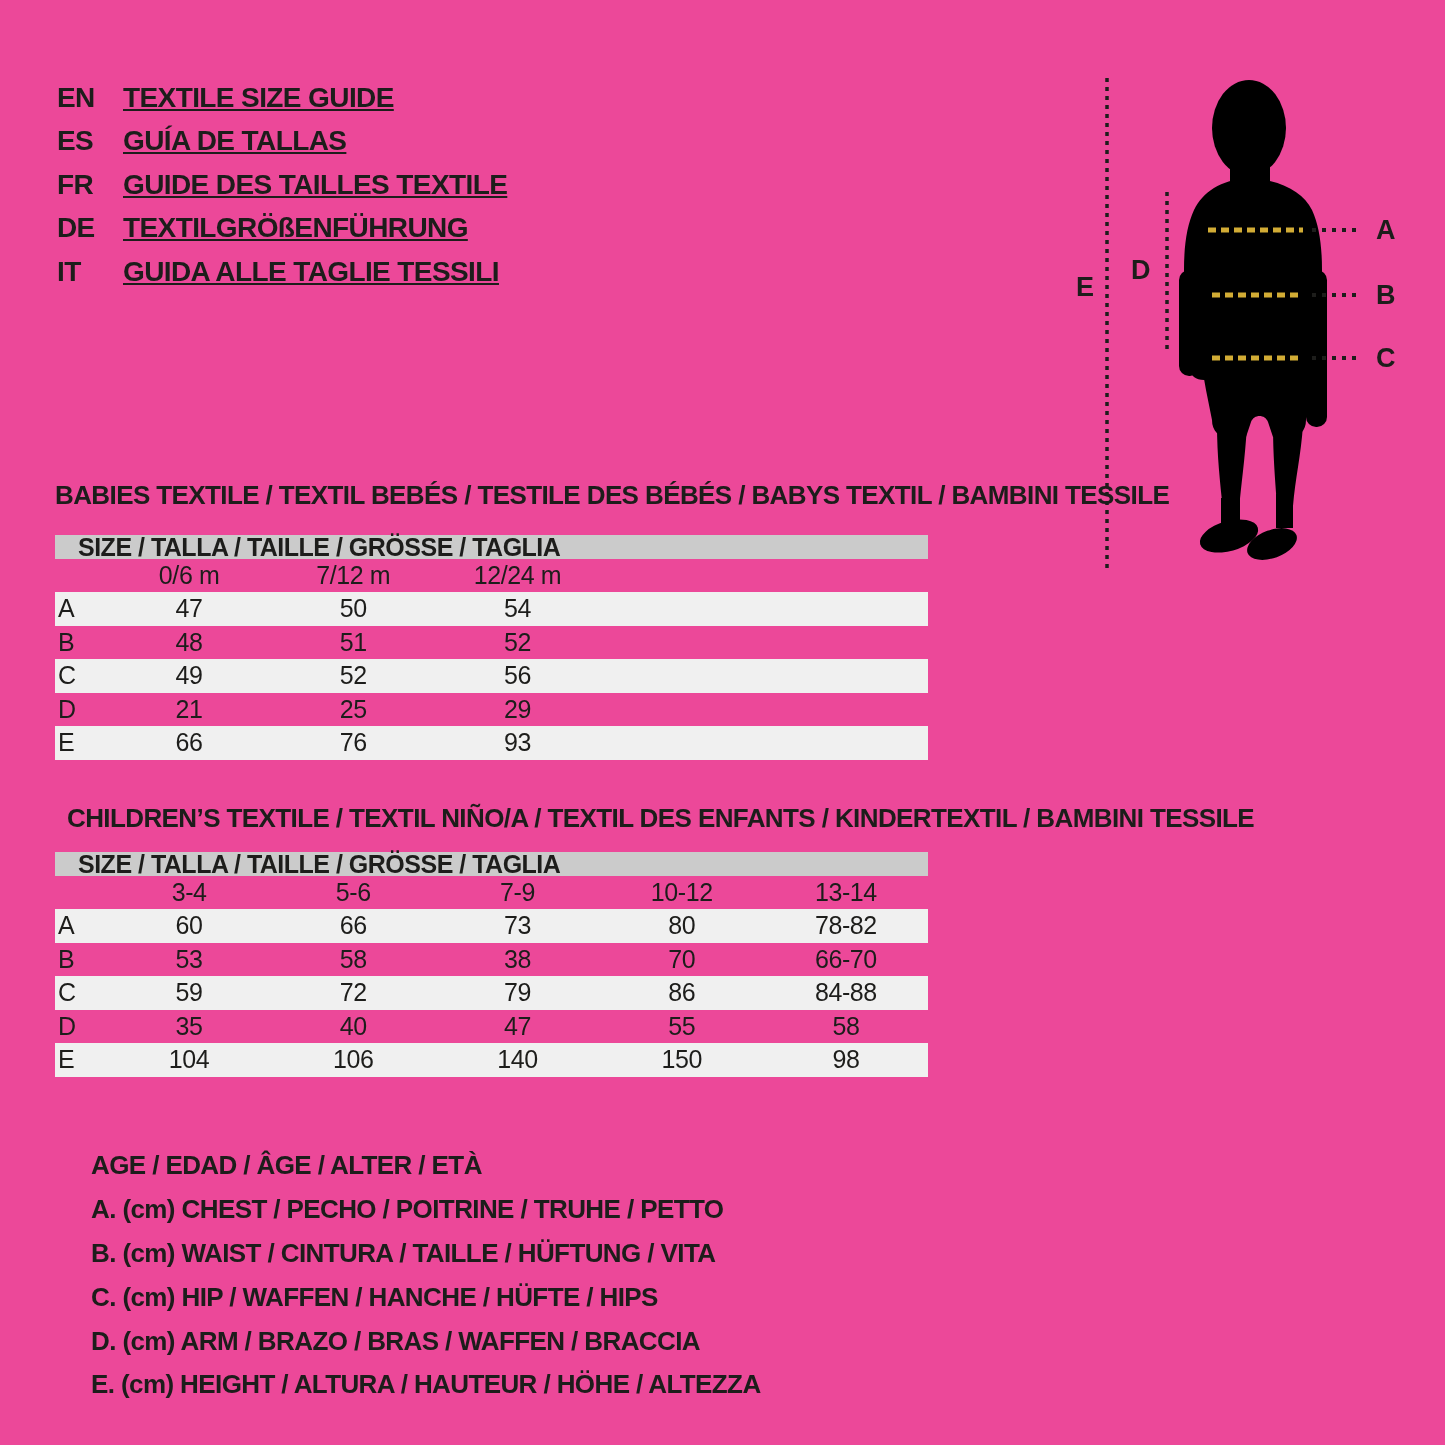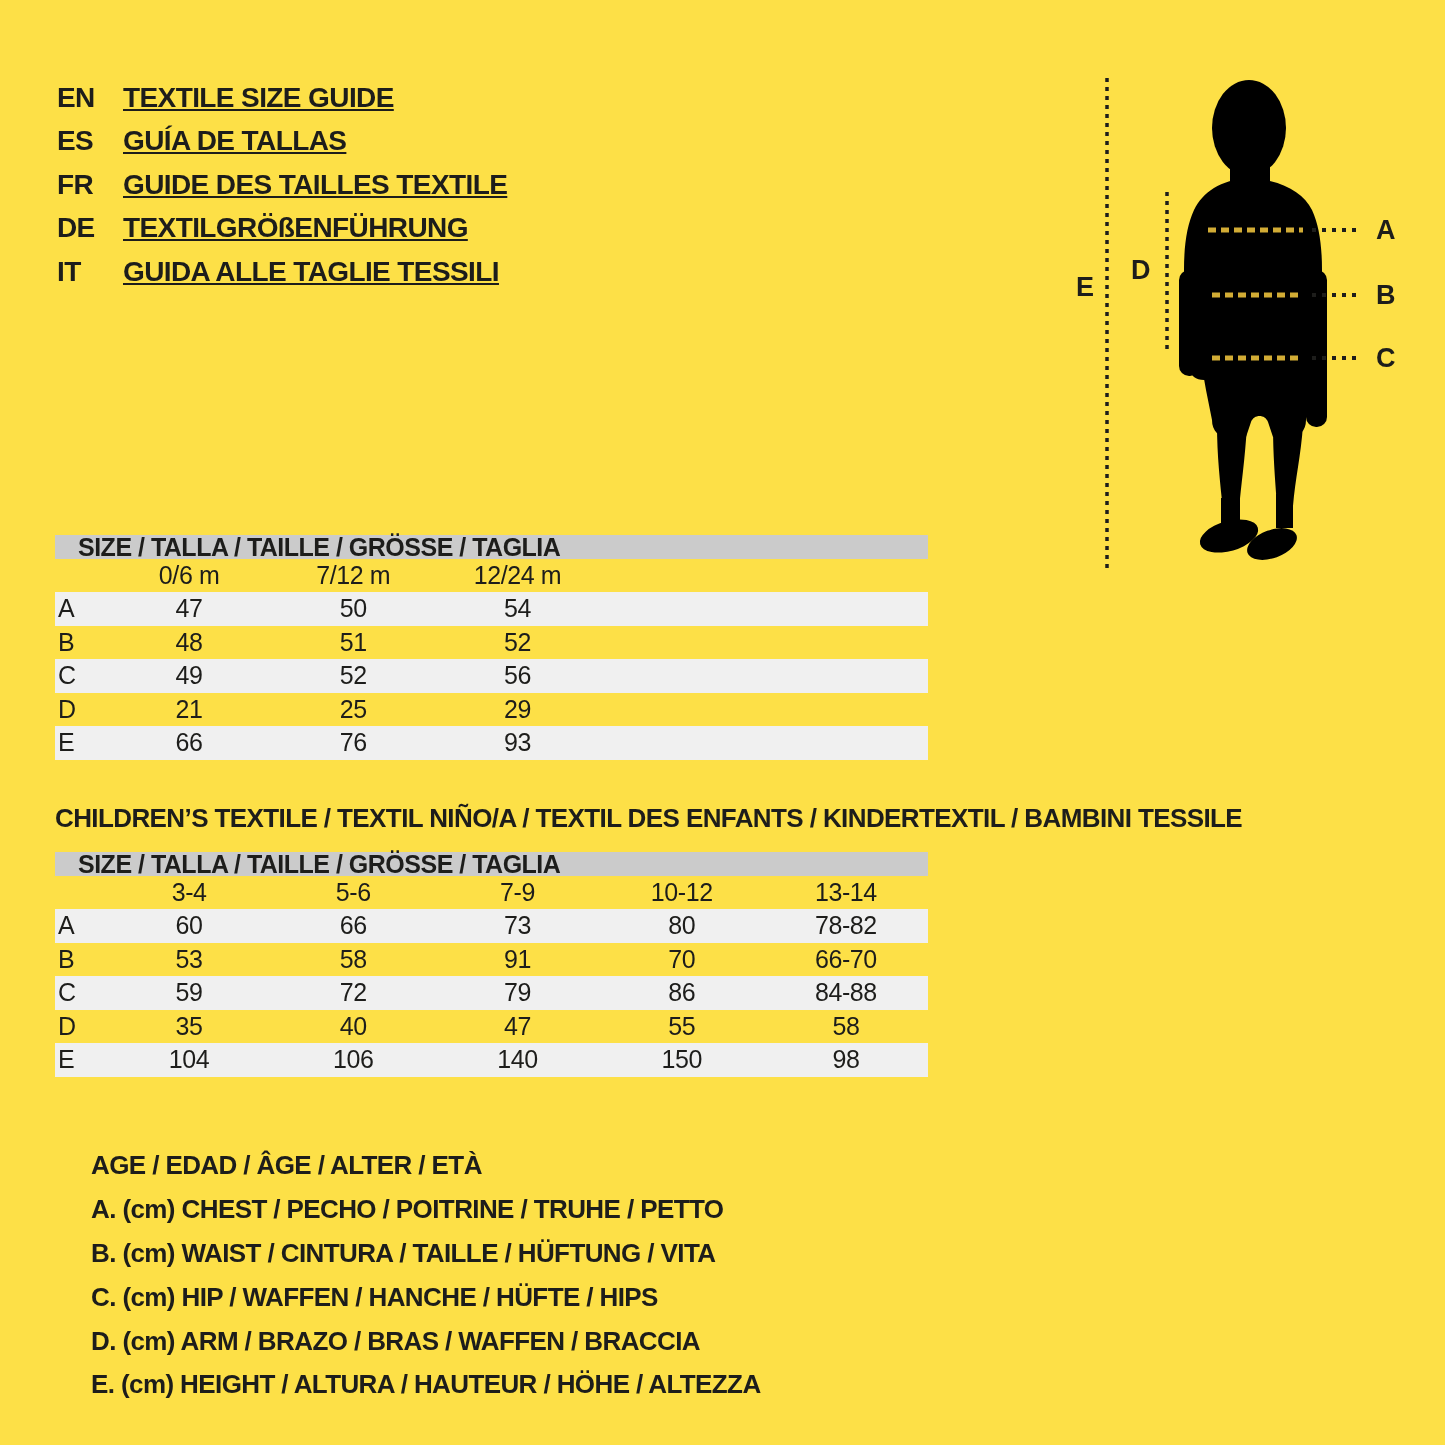--- a/index.html
+++ b/index.html
@@ -1,17 +1,17 @@
 <!DOCTYPE html>
 <html><head>
 <meta charset="utf-8">
 <style>
   html,body{margin:0;padding:0;background:#ffffff;}
   .page{
-    position:relative;width:1445px;height:1445px;background:#fde047;
+    position:relative;width:1445px;height:1445px;background:#ec4899;
     font-family:"Liberation Sans",sans-serif;color:#1d1d1b;overflow:hidden;
   }
   
   .lang-header{position:absolute;left:57px;top:76px;}
   .lang-row{display:flex;align-items:center;height:43.5px;}
   .lang-code{width:66px;font-size:28px;font-weight:bold;letter-spacing:-0.6px;}
   .lang-title{font-size:28px;font-weight:bold;letter-spacing:-0.6px;white-space:nowrap;text-decoration:underline;}
   
   .section-title{
     position:absolute;left:55px;font-size:26px;font-weight:bold;
@@ -107,20 +107,21 @@
       <line x1="252" y1="288" x2="298" y2="288" stroke="#1d1d1b" stroke-width="4" stroke-dasharray="4 6"></line>
 
       <text class="measure-letter" x="316" y="169">A</text>
       <text class="measure-letter" x="316" y="234">B</text>
       <text class="measure-letter" x="316" y="297">C</text>
       <text class="measure-letter" x="71" y="209">D</text>
       <text class="measure-letter" x="16" y="226">E</text>
     </svg>
   </div>
 
+  <div class="section-title" style="top:480px;">BABIES TEXTILE / TEXTIL BEBÉS / TESTILE DES BÉBÉS / BABYS TEXTIL / BAMBINI TESSILE</div>
 
   <div class="size-table" style="top:535px;">
     <div class="size-bar">SIZE / TALLA / TAILLE / GRÖSSE / TAGLIA</div>
     <div class="t-row t-head">
       <div class="lab"></div>
       <div class="cell">0/6 m</div>
       <div class="cell">7/12 m</div>
       <div class="cell">12/24 m</div>
       <div class="cell"></div>
       <div class="cell"></div>
@@ -160,21 +161,21 @@
     <div class="t-row t-data alt">
       <div class="lab">E</div>
       <div class="cell">66</div>
       <div class="cell">76</div>
       <div class="cell">93</div>
       <div class="cell"></div>
       <div class="cell"></div>
     </div>
   </div>
 
-  <div class="section-title" style="top:803px;">CHILDREN’S TEXTILE / TEXTIL NIÑO/A / TEXTIL DES ENFANTS / KINDERTEXTIL / BAMBINI TESSILE</div>
+  <div class="section-title" style="top:803px;margin-left:12px;">CHILDREN’S TEXTILE / TEXTIL NIÑO/A / TEXTIL DES ENFANTS / KINDERTEXTIL / BAMBINI TESSILE</div>
 
   <div class="size-table" style="top:852px;">
     <div class="size-bar">SIZE / TALLA / TAILLE / GRÖSSE / TAGLIA</div>
     <div class="t-row t-head">
       <div class="lab"></div>
       <div class="cell">3-4</div>
       <div class="cell">5-6</div>
       <div class="cell">7-9</div>
       <div class="cell">10-12</div>
       <div class="cell">13-14</div>
@@ -184,21 +185,21 @@
       <div class="cell">60</div>
       <div class="cell">66</div>
       <div class="cell">73</div>
       <div class="cell">80</div>
       <div class="cell">78-82</div>
     </div>
     <div class="t-row t-data">
       <div class="lab">B</div>
       <div class="cell">53</div>
       <div class="cell">58</div>
-      <div class="cell">91</div>
+      <div class="cell">38</div>
       <div class="cell">70</div>
       <div class="cell">66-70</div>
     </div>
     <div class="t-row t-data alt">
       <div class="lab">C</div>
       <div class="cell">59</div>
       <div class="cell">72</div>
       <div class="cell">79</div>
       <div class="cell">86</div>
       <div class="cell">84-88</div>

